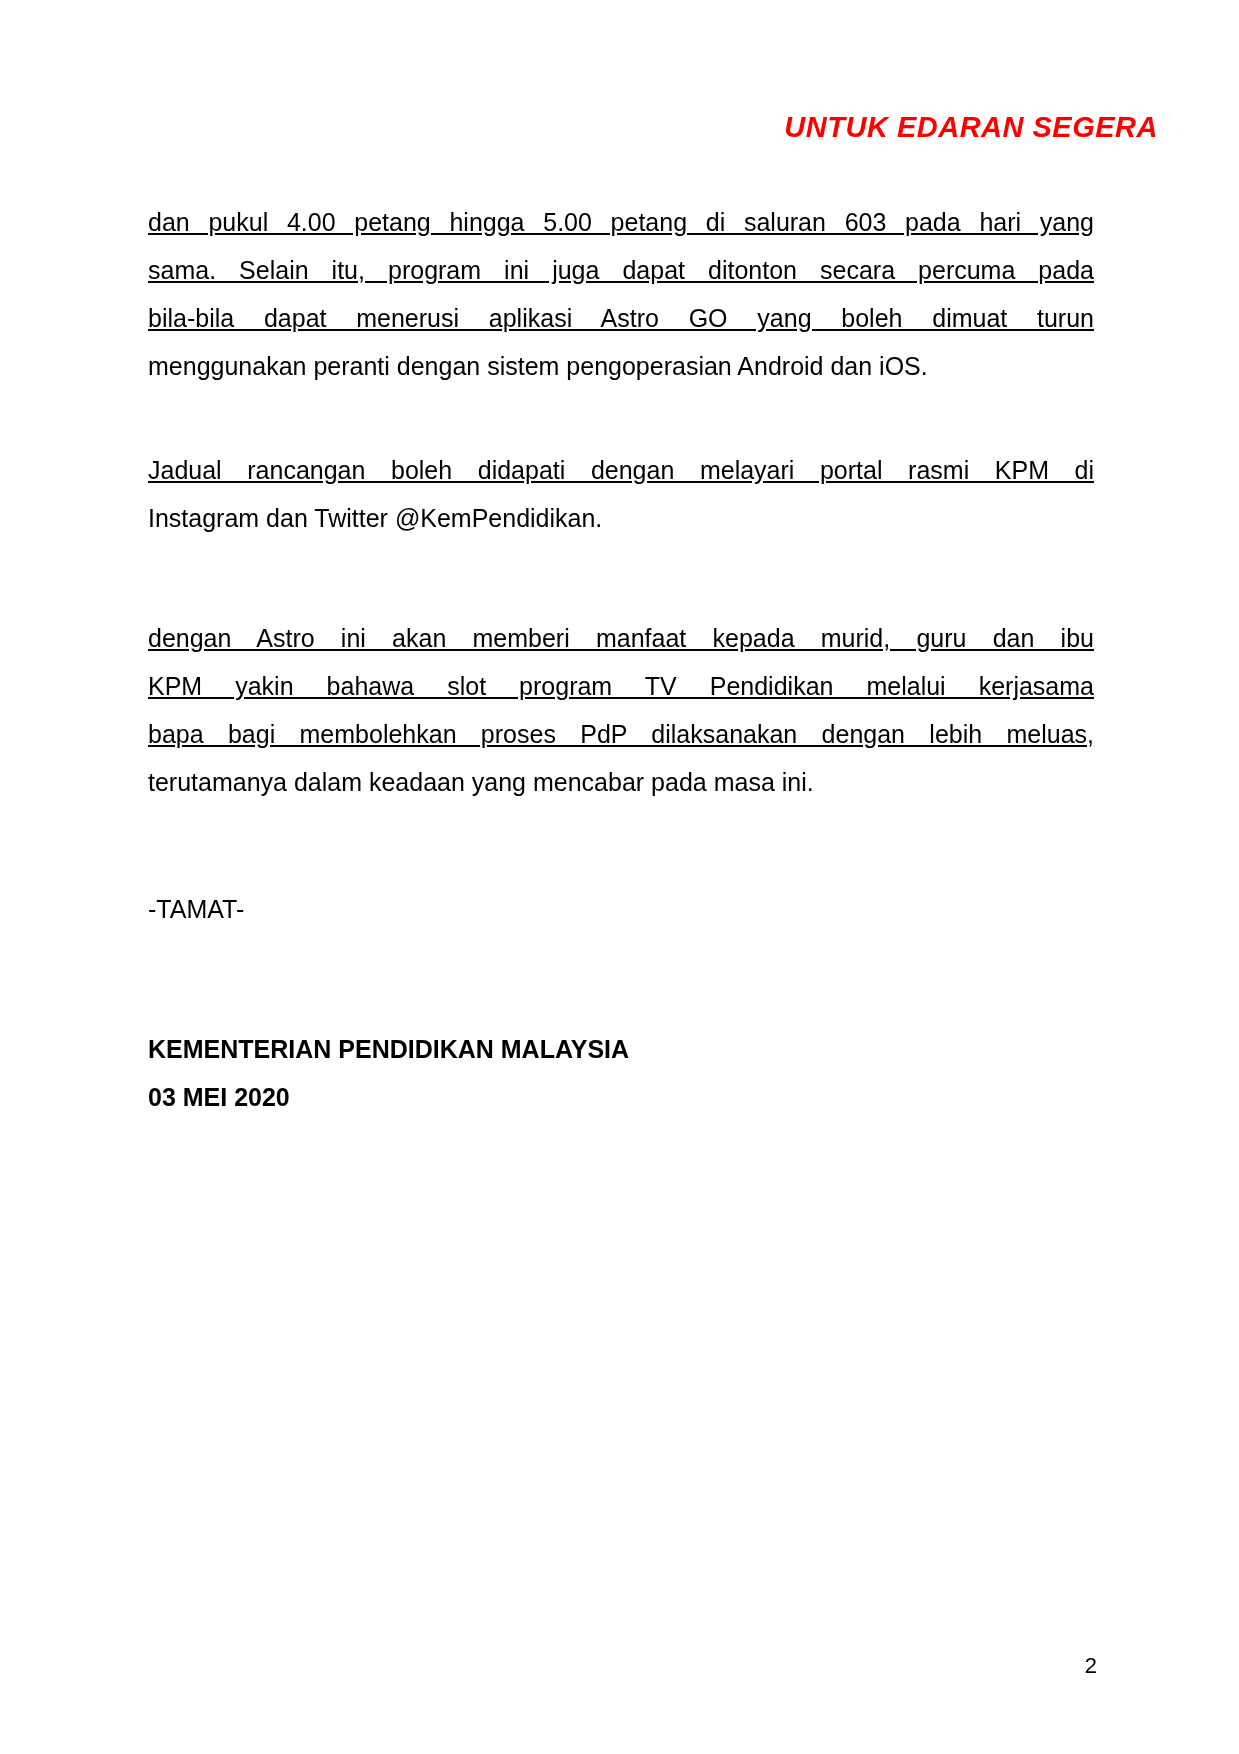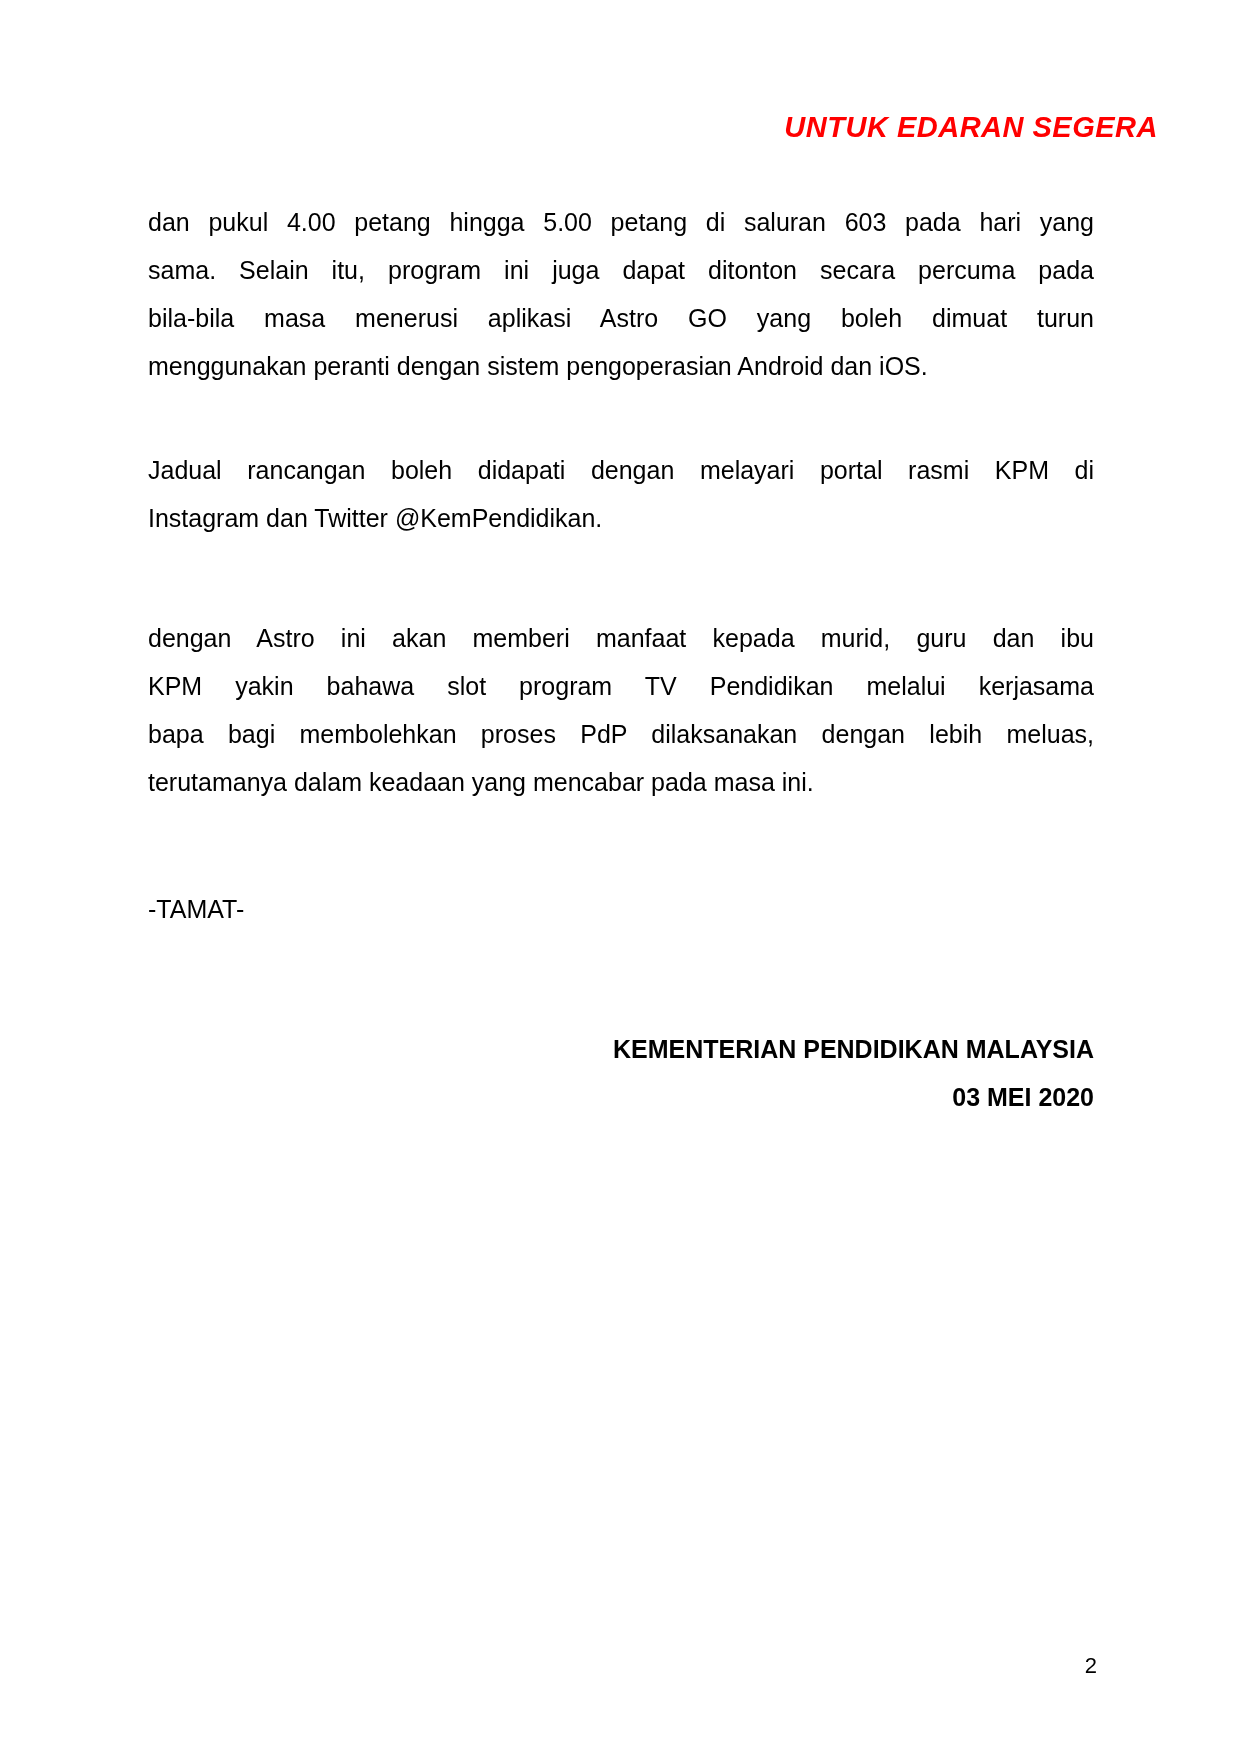--- a/index.html
+++ b/index.html
@@ -29,20 +29,21 @@
     color: #ff0000;
     letter-spacing: 0.5px;
   }
   .para {
     font-size: 25px;
     line-height: 48px;
   }
   .para .jus {
     text-align: justify;
     text-align-last: justify;
+    text-decoration: underline;
   }
   .para .lastline {
     text-align: left;
   }
   .p1 { margin-top: 47px; }
   .p2 { margin-top: 56px; }
   .p3 { margin-top: 72px; }
   a.doc-link {
     color: #0563c1;
     text-decoration: underline;
@@ -52,41 +53,40 @@
     margin-top: 79px;
     text-align: left;
     font-size: 25px;
     line-height: 48px;
   }
   .signature {
     margin-top: 92px;
     font-size: 25px;
     line-height: 48px;
     font-weight: bold;
-    text-align: right;
   }
   .page-number {
     position: absolute;
     top: 1646px;
     right: 142px;
     font-size: 22px;
     line-height: 26px;
   }
 </style>
 </head>
 <body>
 
 <div class="page">
 
   <div class="release-tag" style="color: rgb(255, 0, 0);">UNTUK EDARAN SEGERA</div>
 
   <div class="para p1">
     <div class="jus">dan pukul 4.00 petang hingga 5.00 petang di saluran 603 pada hari yang</div>
     <div class="jus">sama. Selain itu, program ini juga dapat ditonton secara percuma pada</div>
-    <div class="jus">bila-bila masa menerusi aplikasi Astro GO yang boleh dimuat turun</div>
+    <div class="jus">bila-bila dapat menerusi aplikasi Astro GO yang boleh dimuat turun</div>
     <div class="lastline">menggunakan peranti dengan sistem pengoperasian Android dan iOS.</div>
   </div>
 
   <div class="para p2">
     <div class="jus">Jadual rancangan boleh didapati dengan melayari portal rasmi KPM di</div>
     <div class="lastline">Instagram dan Twitter @KemPendidikan.</div>
   </div>
 
   <div class="para p3">
     <div class="jus">dengan Astro ini akan memberi manfaat kepada  murid, guru dan ibu</div>

